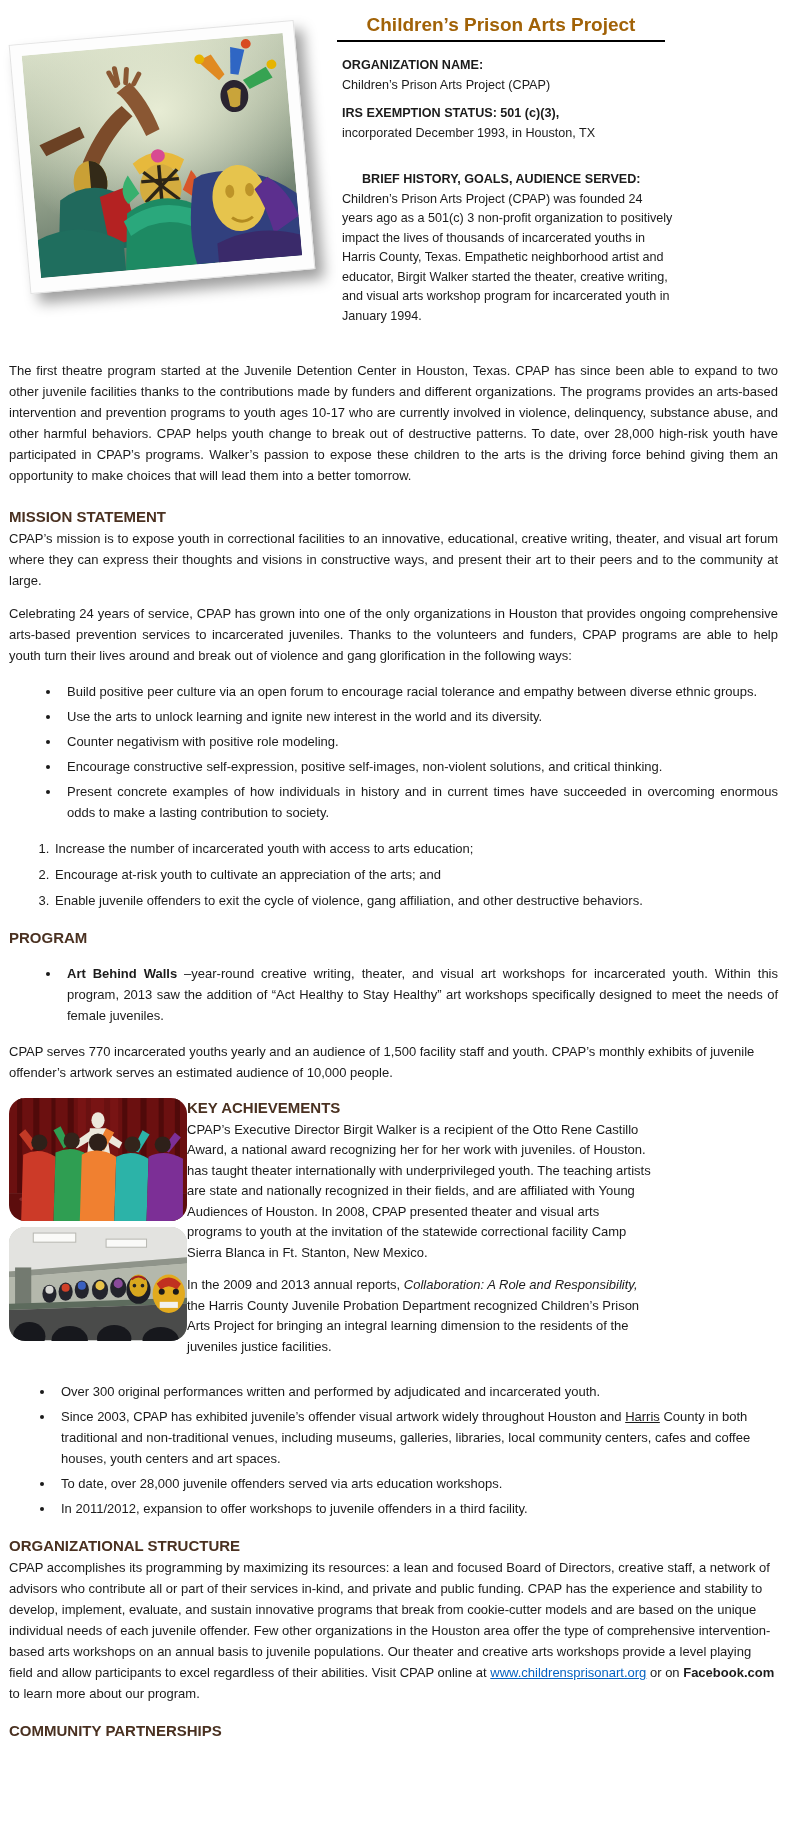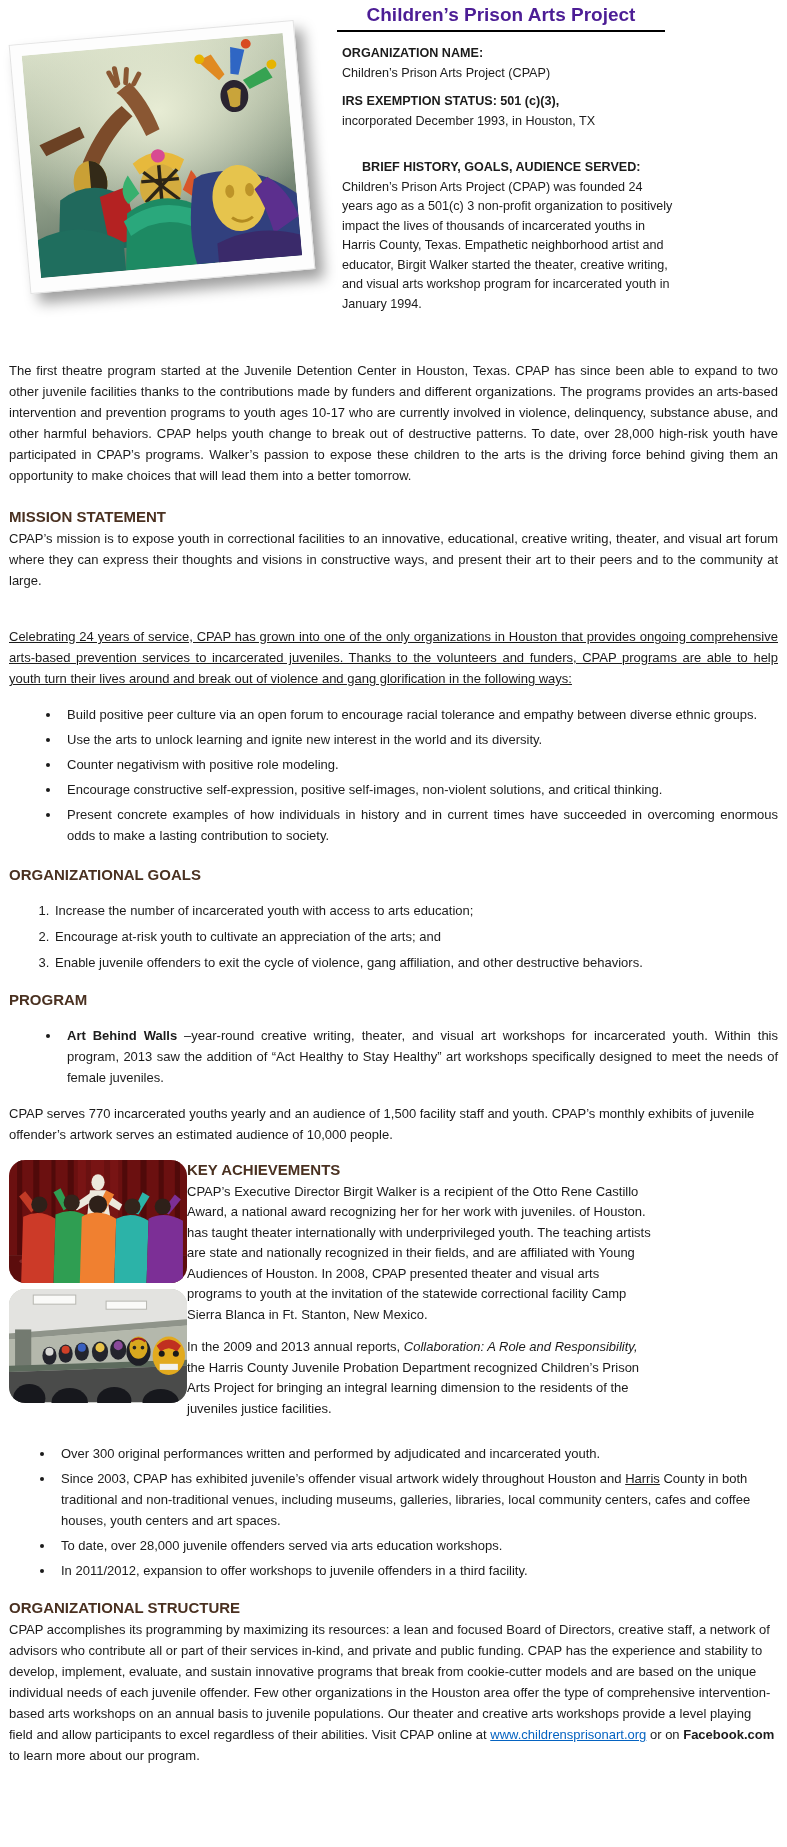--- a/index.html
+++ b/index.html
@@ -13,24 +13,24 @@
     width:787px;min-height:1847px;
     font-family:"Liberation Sans","DejaVu Sans",sans-serif;
     font-size:13px;line-height:21px;color:var(--text-color);
   }
   .page{padding:0 9px;}
   p{margin:0;}
   .justify{text-align:justify;}
 
   
   .doc-header{position:relative;height:336px;}
-  .doc-title{position:absolute;left:318px;top:2px;width:348px;text-align:center;
-    font-size:19px;line-height:26px;font-weight:bold;color:#4c1d95;}
+  .doc-title{position:absolute;left:318px;top:12px;width:348px;text-align:center;
+    font-size:19px;line-height:26px;font-weight:bold;color:#a16207;}
   .doc-title span{display:inline-block;border-bottom:2px solid #000;padding:0 30px 2px;}
-  .hdr-right{position:absolute;left:333px;top:44px;width:334px;line-height:19.5px;font-size:12.6px;}
+  .hdr-right{position:absolute;left:333px;top:56px;width:334px;line-height:19.5px;font-size:12.6px;}
   .lbl{font-weight:bold;}
   .sp-sm{margin-top:9px;}
   .sp-lg{margin-top:27px;padding-left:20px;}
 
   .polaroid{
     position:absolute;left:10px;top:32px;width:286px;height:250px;
     background:#fdfdfd;border:1px solid #e2e2e2;padding:11px 11px 14px;
     transform:rotate(-5deg);
     box-shadow:8px 10px 14px rgba(0,0,0,0.38);
   }
@@ -57,21 +57,21 @@
   a.site-link{color:var(--link-color);text-decoration:underline;}
 
   
   .ach-row{display:flex;gap:0;margin-top:15px;}
   .ach-photos{width:178px;flex:0 0 178px;display:flex;flex-direction:column;gap:6px;}
   .photo-rounded{border-radius:16px;overflow:hidden;display:block;line-height:0;}
   .photo-rounded svg{display:block;width:100%;}
   .ach-text{width:468px;line-height:20.5px;}
   .ach-text .para2{margin-top:12px;}
 
-  .celebrating{margin-top:35px;text-decoration:underline;}
+  .celebrating{margin-top:12px;}
   .serves{margin-top:15px;}
   .mission-text,.goals-text,.struct-text,.community-text{margin-top:1px;}
 </style>
 <title>Children’s Prison Arts Project</title></head>
 <body>
 
 <div class="page">
 
   <header class="doc-header">
 
@@ -152,21 +152,20 @@
   <p class="justify celebrating">Celebrating 24 years of service, CPAP has grown into one of the only organizations in Houston that provides ongoing comprehensive arts-based prevention services to incarcerated juveniles. Thanks to the volunteers and funders, CPAP programs are able to help youth turn their lives around and break out of violence and gang glorification in the following ways:</p>
 
   <ul class="bullets">
     <li class="justify">Build positive peer culture via an open forum to encourage racial tolerance and empathy between diverse ethnic groups.</li>
     <li class="justify">Use the arts to unlock learning and ignite new interest in the world and its diversity.</li>
     <li class="justify">Counter negativism with positive role modeling.</li>
     <li class="justify">Encourage constructive self-expression, positive self-images, non-violent solutions, and critical thinking.</li>
     <li class="justify">Present concrete examples of how individuals in history and in current times have succeeded in overcoming enormous odds to make a lasting contribution to society.</li>
   </ul>
 
-  <h3 class="sec">ORGANIZATIONAL GOALS</h3>
   <ol class="goals">
     <li>Increase the number of incarcerated youth with access to arts education;</li>
     <li>Encourage at-risk youth to cultivate an appreciation of the arts; and</li>
     <li>Enable juvenile offenders to exit the cycle of violence, gang affiliation, and other destructive behaviors.</li>
   </ol>
 
   <h3 class="sec mt-lg">PROGRAM</h3>
   <ul class="program-list">
     <li>
       <span class="b">Art Behind Walls</span><span> –year-round creative writing, theater, and visual art workshops for incarcerated youth. Within this program, 2013 saw the addition of “Act Healthy to Stay Healthy” art workshops specifically designed to meet the needs of female juveniles.</span>
@@ -285,14 +284,15 @@
     </li>
     <li>To date, over 28,000 juvenile offenders served via arts education workshops.</li>
     <li>In 2011/2012, expansion to offer workshops to juvenile offenders in a third facility.</li>
   </ul>
 
   <h3 class="sec" style="margin-top:16px;">ORGANIZATIONAL STRUCTURE</h3>
   <p class="struct-text">
     <span>CPAP accomplishes its programming by maximizing its resources: a lean and focused Board of Directors, creative staff, a network of advisors who contribute all or part of their services in-kind, and private and public funding. CPAP has the experience and stability to develop, implement, evaluate, and sustain innovative programs that break from cookie-cutter models and are based on the unique individual needs of each juvenile offender. Few other organizations in the Houston area offer the type of comprehensive intervention-based arts workshops on an annual basis to juvenile populations.  Our theater and creative arts workshops provide a level playing field and allow participants to excel regardless of their abilities.  Visit CPAP online at </span><a href="#" class="site-link">www.childrensprisonart.org</a><span> or on </span><span class="b">Facebook.com</span><span> to learn more about our program.</span>
   </p>
 
+  <h3 class="sec" style="margin-top:16px;">COMMUNITY PARTNERSHIPS</h3>
 
 </div>
 
 </body></html>

